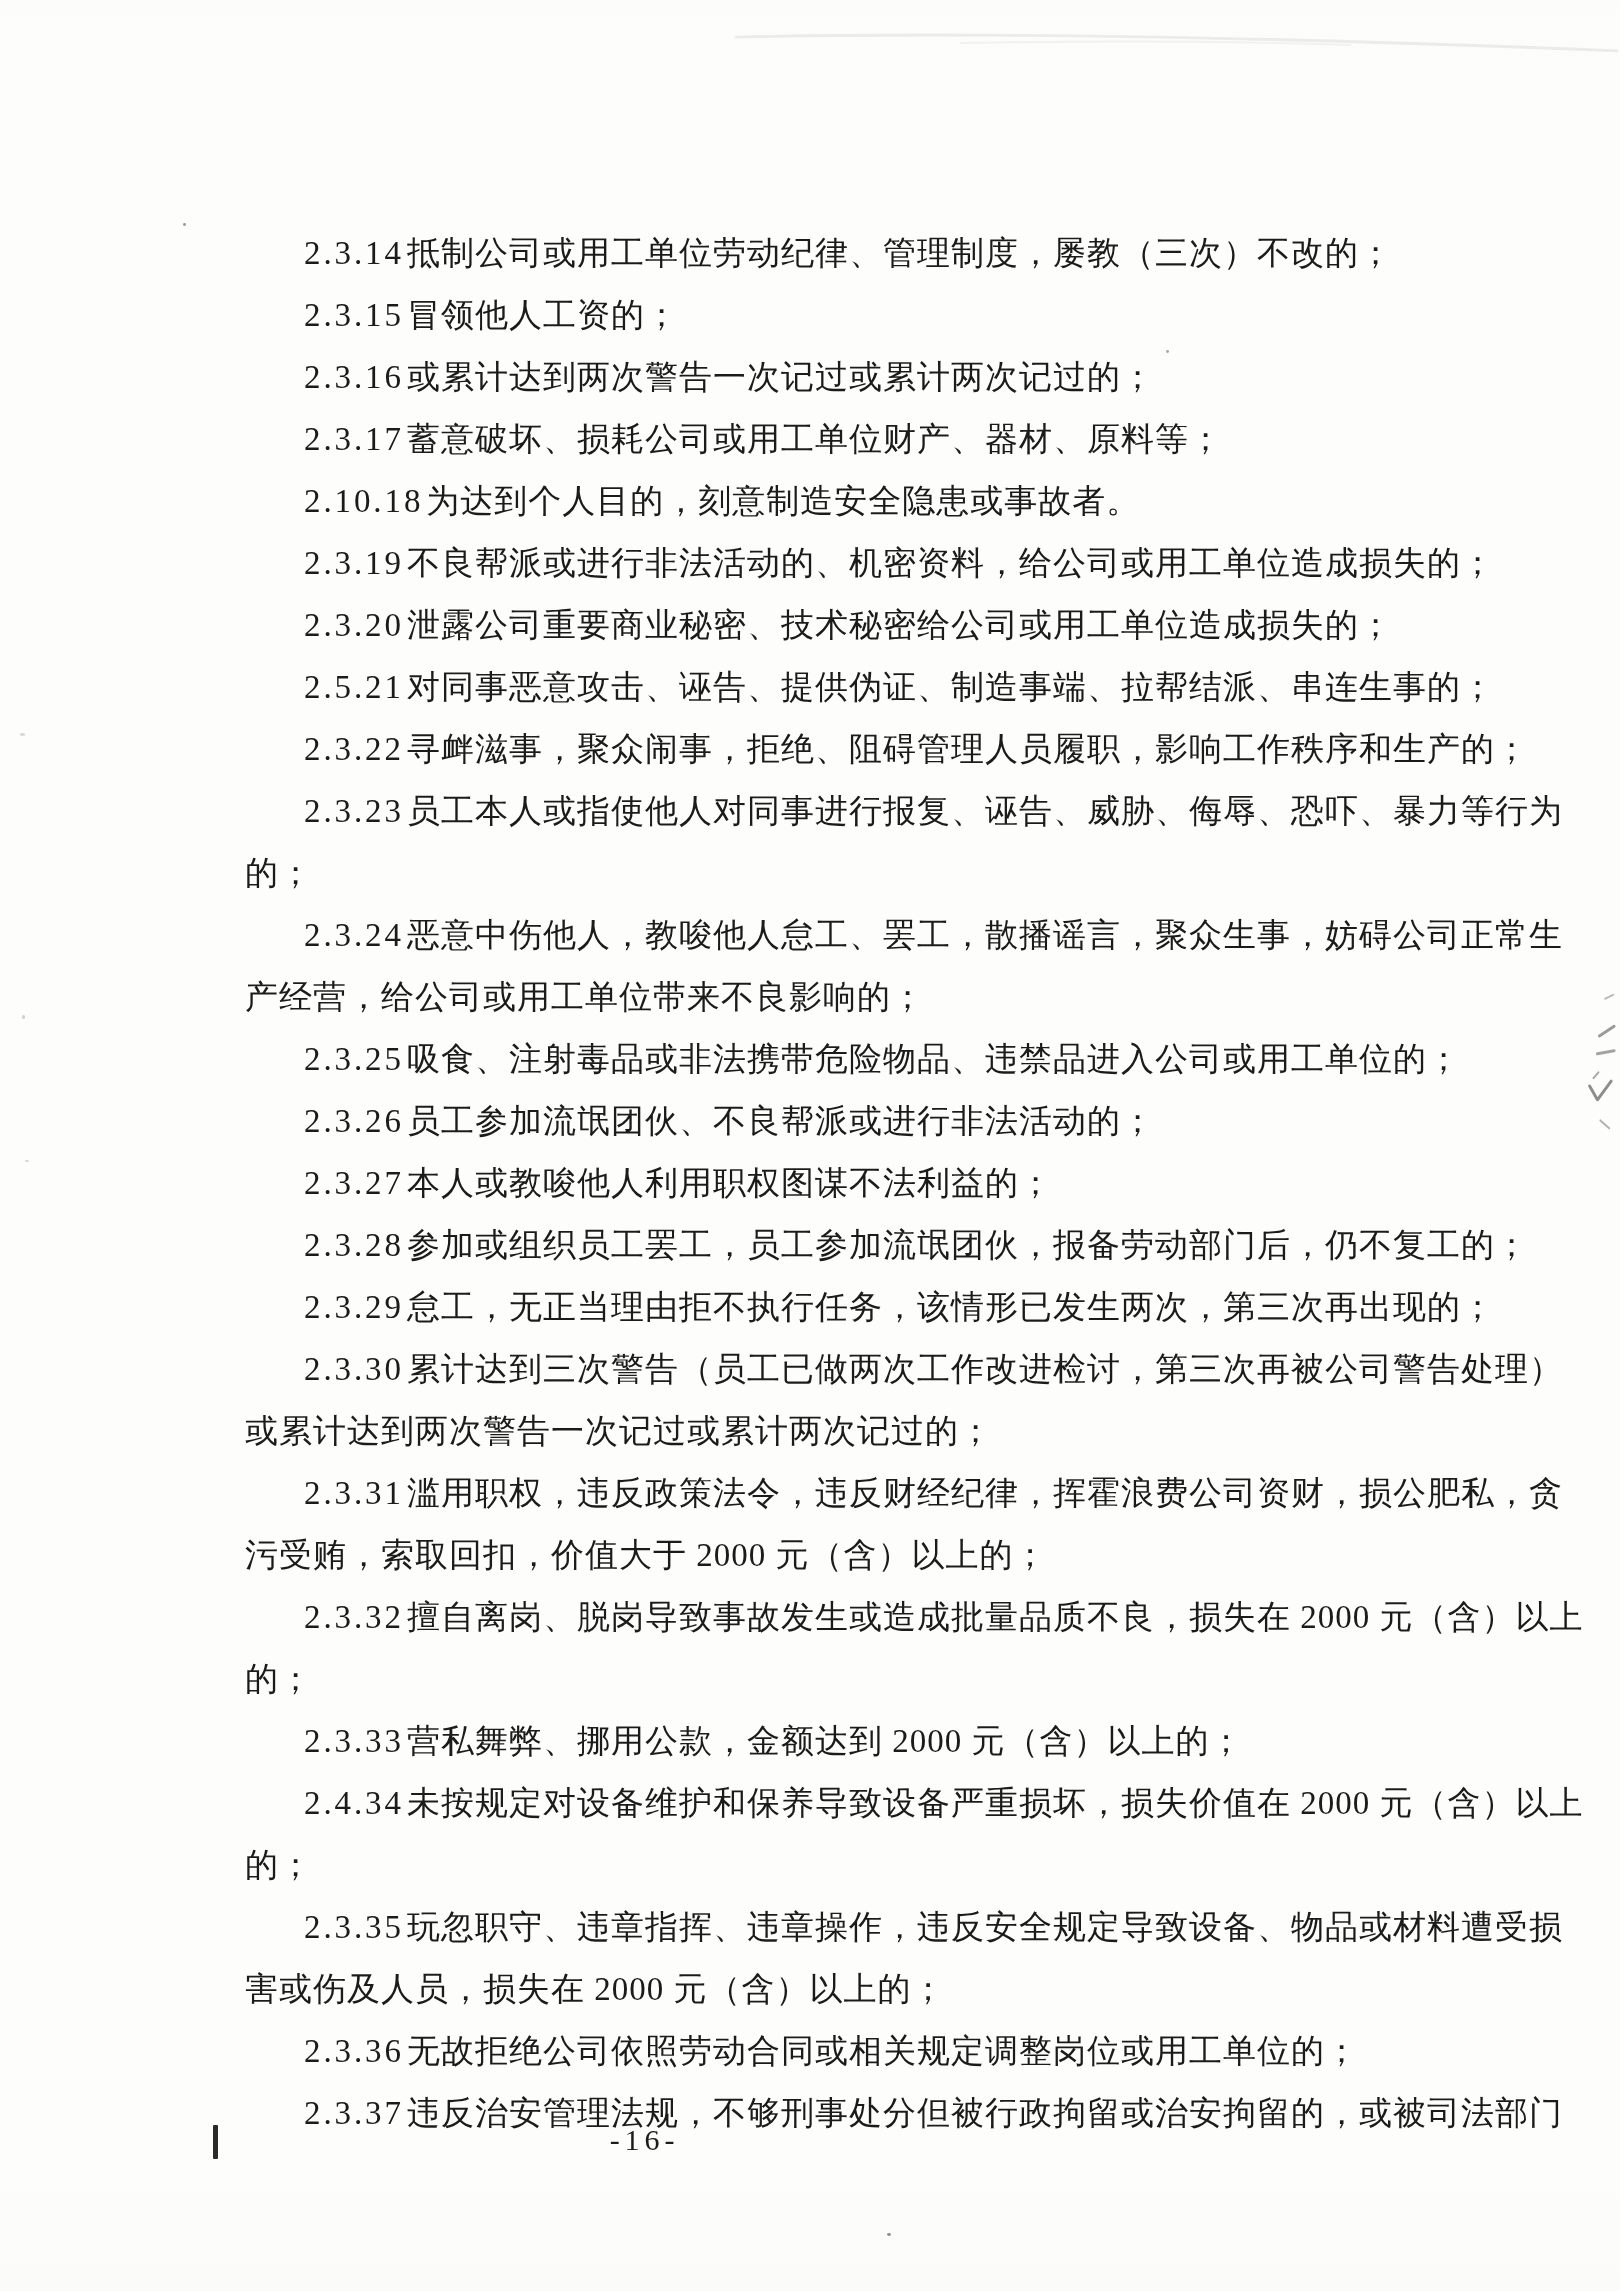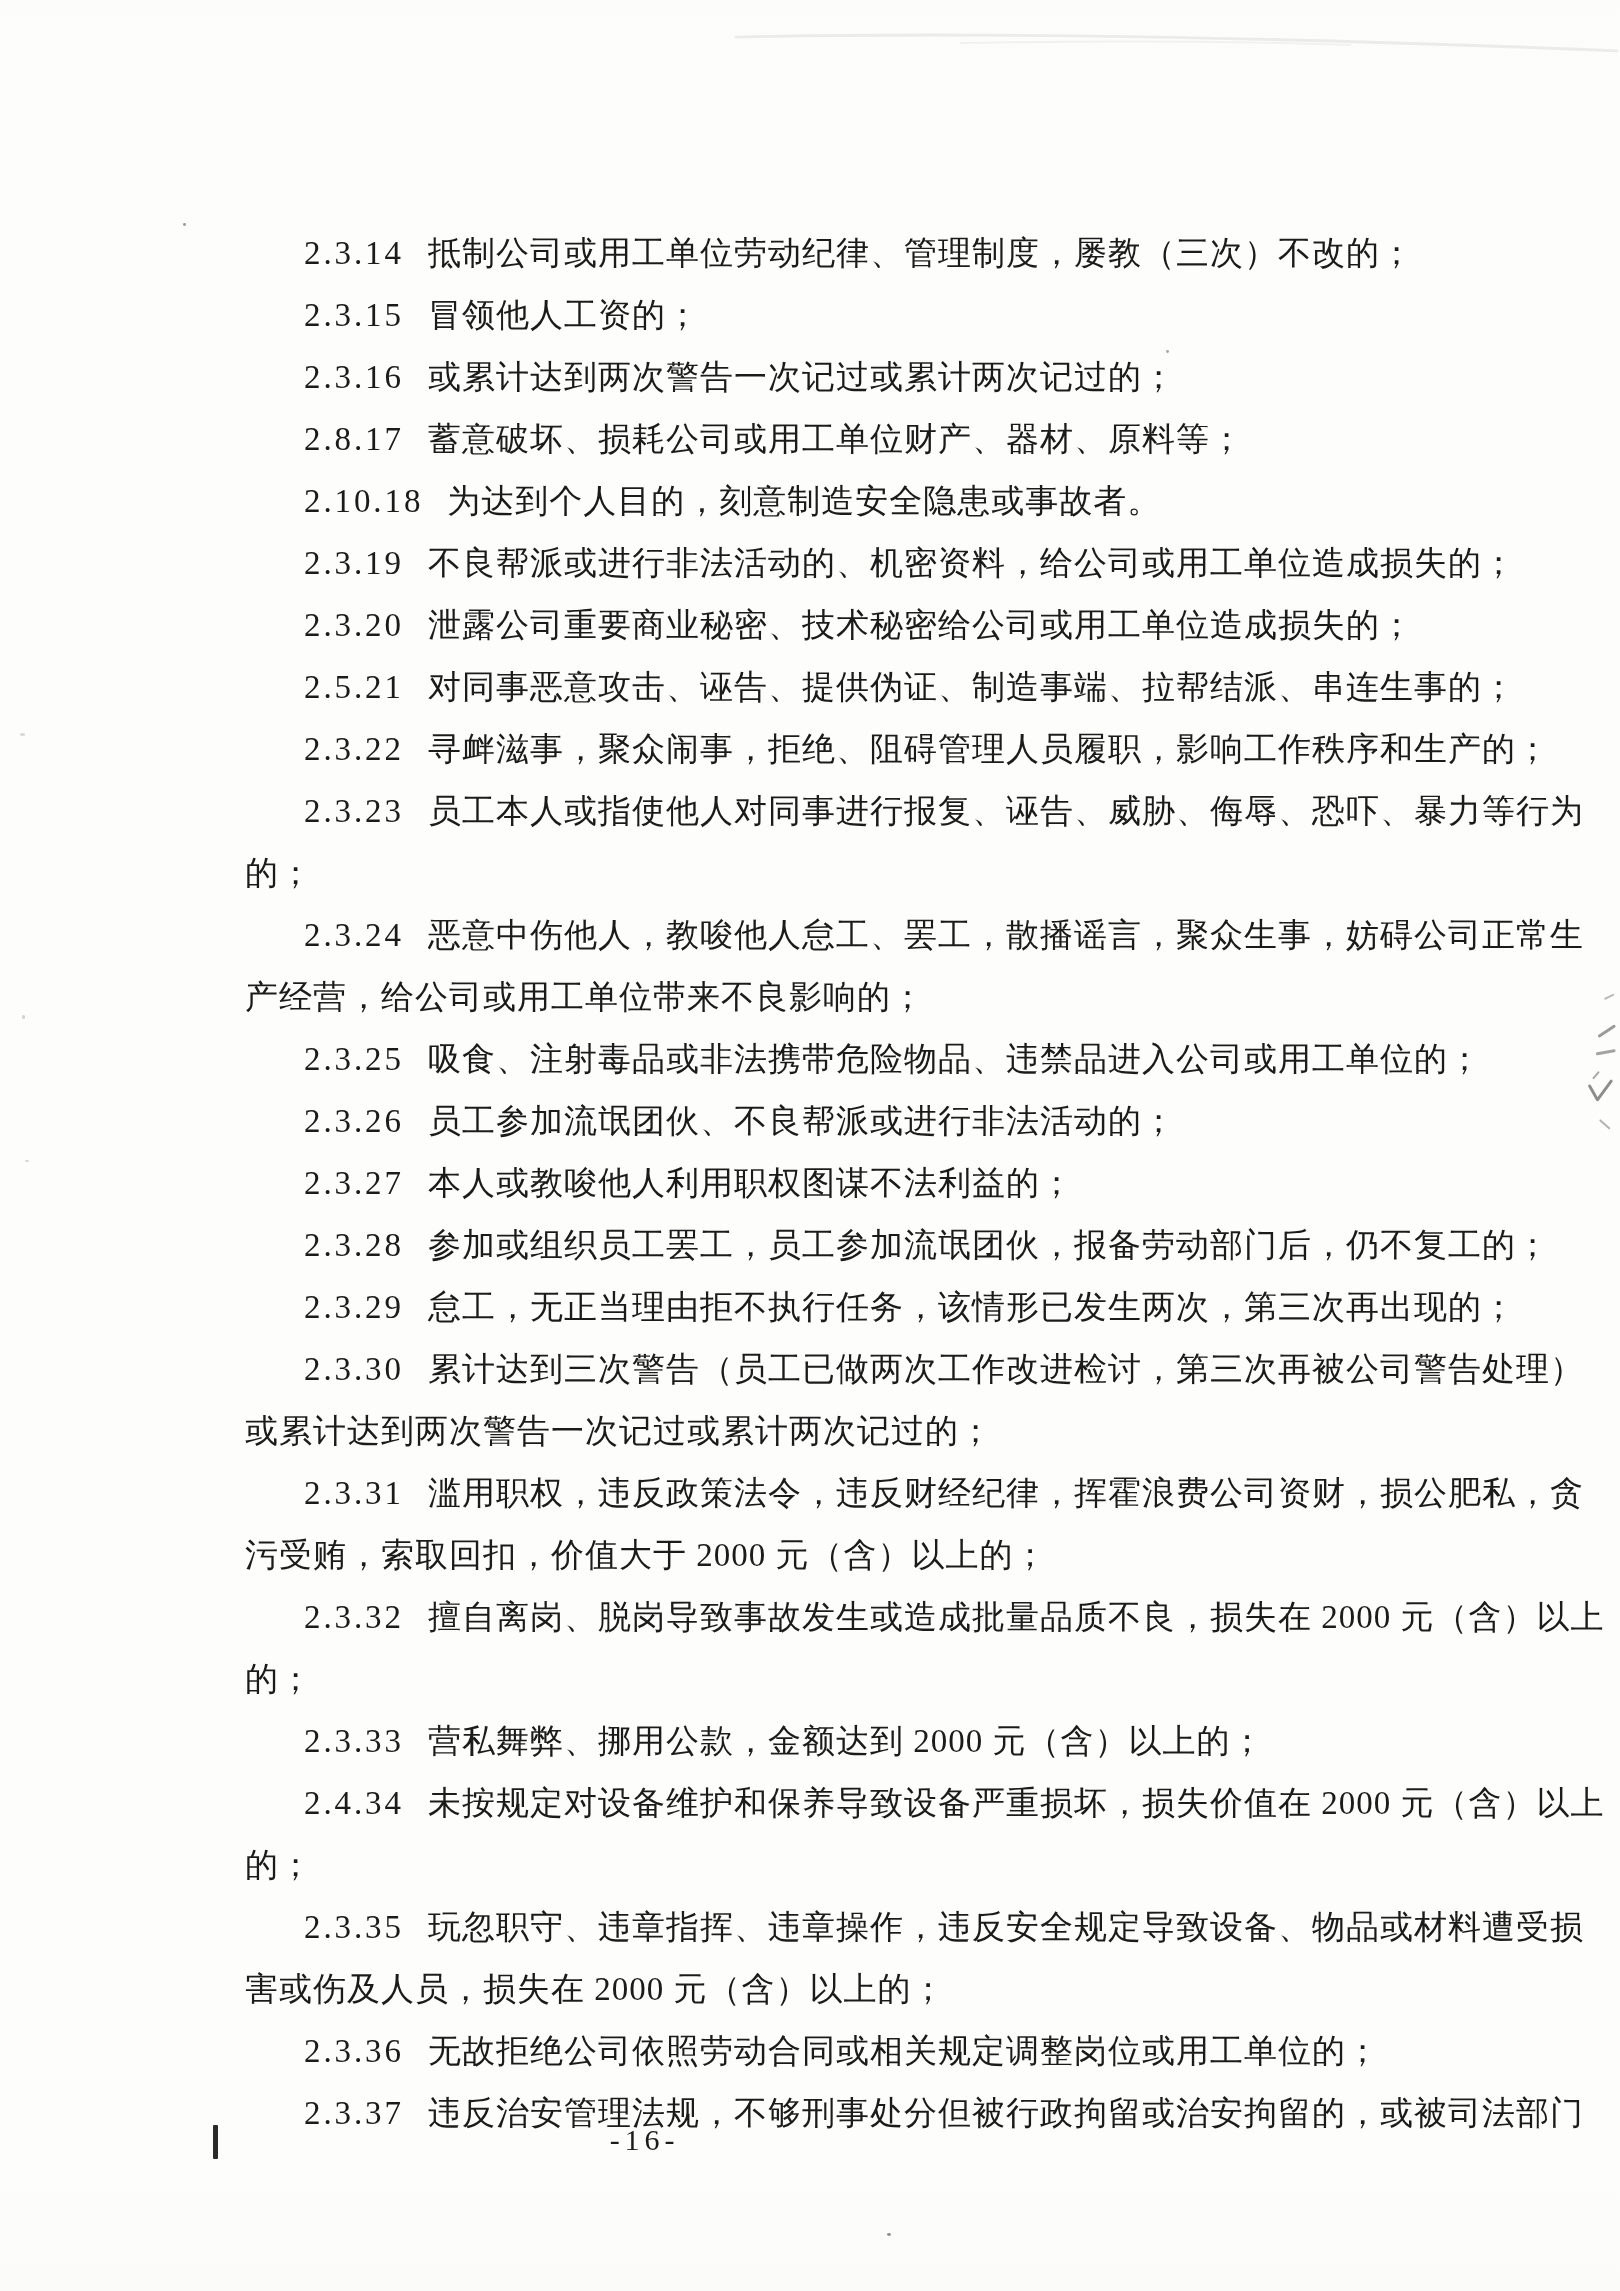--- a/index.html
+++ b/index.html
@@ -31,21 +31,21 @@
   p.item{
     margin:0;
     font-size:33px;
     line-height:62px;
     color:#1b1b1b;
     text-indent:59px;
     white-space:pre-wrap;
     letter-spacing:1px;
   }
   p.item .num{
-    margin-right:24px;
+    margin-right:3px;
     letter-spacing:2.9px;
     font-family:"Liberation Serif","DejaVu Serif",serif;
   }
   .page-footer{
     position:absolute;
     top:2122px;
     left:0;
     width:1289px;
     text-align:center;
     font-size:30px;
@@ -98,21 +98,21 @@
 
 <svg class="top-scan-line" viewBox="0 0 1653 90">
   <path d="M750 38 Q 1100 30 1653 52" fill="none" stroke="#ebebe9" stroke-width="3"></path>
   <path d="M980 44 Q 1200 40 1380 46" fill="none" stroke="#f1f1ef" stroke-width="2"></path>
 </svg>
 
 <div class="doc-body">
     <p class="item"><span class="num">2.3.14</span><span class="txt">抵制公司或用工单位劳动纪律、管理制度，屡教（三次）不改的；</span></p>
     <p class="item"><span class="num">2.3.15</span><span class="txt">冒领他人工资的；</span></p>
     <p class="item"><span class="num">2.3.16</span><span class="txt">或累计达到两次警告一次记过或累计两次记过的；</span></p>
-    <p class="item"><span class="num">2.8.17</span><span class="txt">蓄意破坏、损耗公司或用工单位财产、器材、原料等；</span></p>
+    <p class="item"><span class="num">2.3.17</span><span class="txt">蓄意破坏、损耗公司或用工单位财产、器材、原料等；</span></p>
     <p class="item"><span class="num">2.10.18</span><span class="txt">为达到个人目的，刻意制造安全隐患或事故者。</span></p>
     <p class="item"><span class="num">2.3.19</span><span class="txt">不良帮派或进行非法活动的、机密资料，给公司或用工单位造成损失的；</span></p>
     <p class="item"><span class="num">2.3.20</span><span class="txt">泄露公司重要商业秘密、技术秘密给公司或用工单位造成损失的；</span></p>
     <p class="item"><span class="num">2.5.21</span><span class="txt">对同事恶意攻击、诬告、提供伪证、制造事端、拉帮结派、串连生事的；</span></p>
     <p class="item"><span class="num">2.3.22</span><span class="txt">寻衅滋事，聚众闹事，拒绝、阻碍管理人员履职，影响工作秩序和生产的；</span></p>
     <p class="item"><span class="num">2.3.23</span><span class="txt">员工本人或指使他人对同事进行报复、诬告、威胁、侮辱、恐吓、暴力等行为
 的；</span></p>
     <p class="item"><span class="num">2.3.24</span><span class="txt">恶意中伤他人，教唆他人怠工、罢工，散播谣言，聚众生事，妨碍公司正常生
 产经营，给公司或用工单位带来不良影响的；</span></p>
     <p class="item"><span class="num">2.3.25</span><span class="txt">吸食、注射毒品或非法携带危险物品、违禁品进入公司或用工单位的；</span></p>

